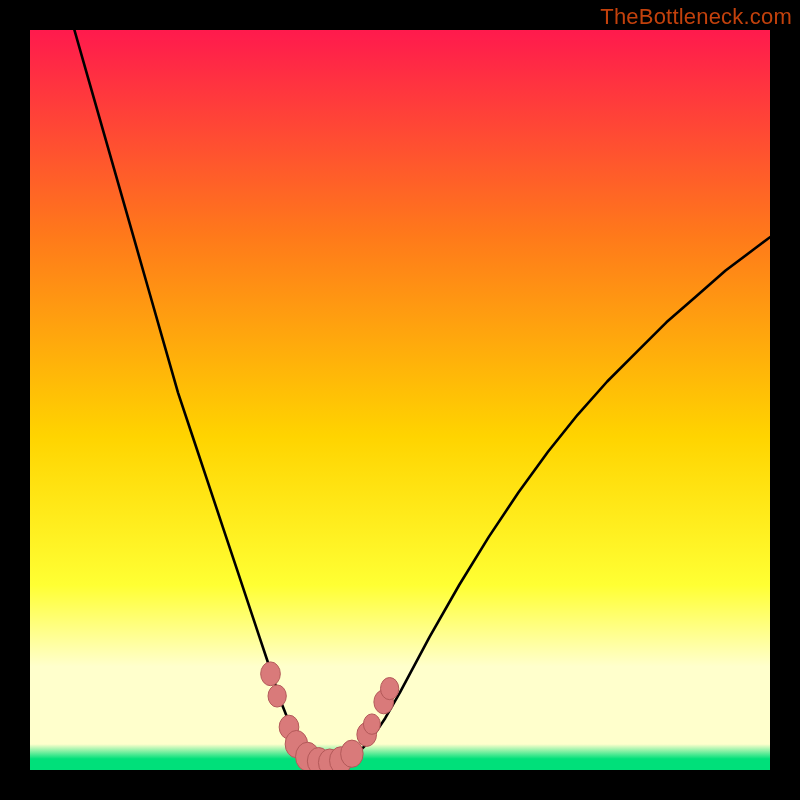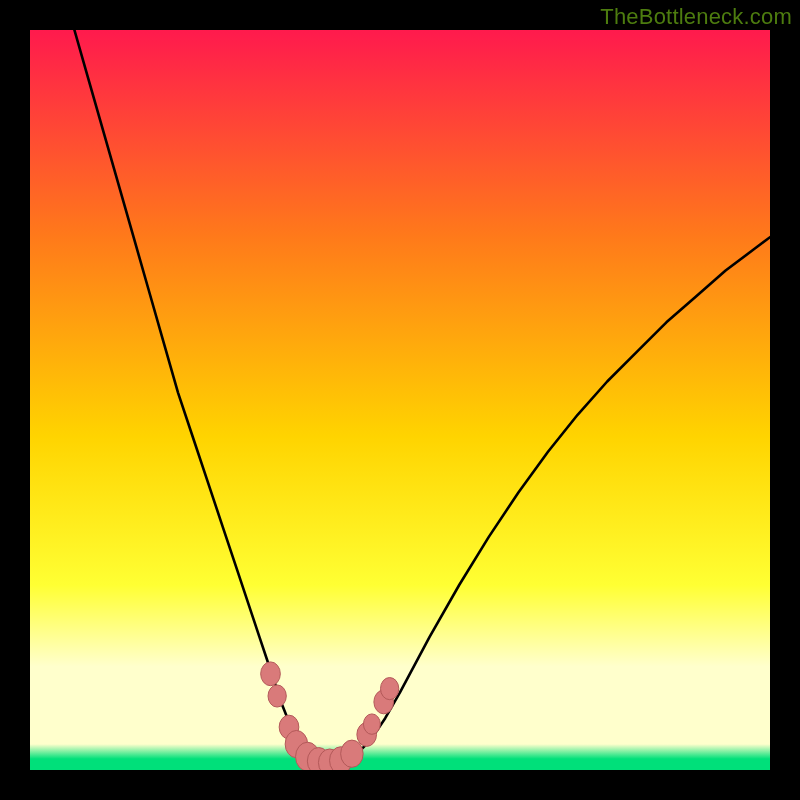--- a/index.html
+++ b/index.html
@@ -27,21 +27,21 @@
   }
   .gradient {
     position: absolute;
     left: 0; top: 0;
     width: 100%; height: 100%;
   }
   .watermark {
     position: absolute;
     top: 4px;
     right: 8px;
-    color: #4d7c0f;
+    color: #c2410c;
     font-size: 22px;
     font-weight: 500;
     letter-spacing: 0.2px;
     font-family: Arial, Helvetica, sans-serif;
   }
   svg.curve {
     position: absolute;
     left: 0; top: 0;
     width: 100%; height: 100%;
     overflow: visible;

